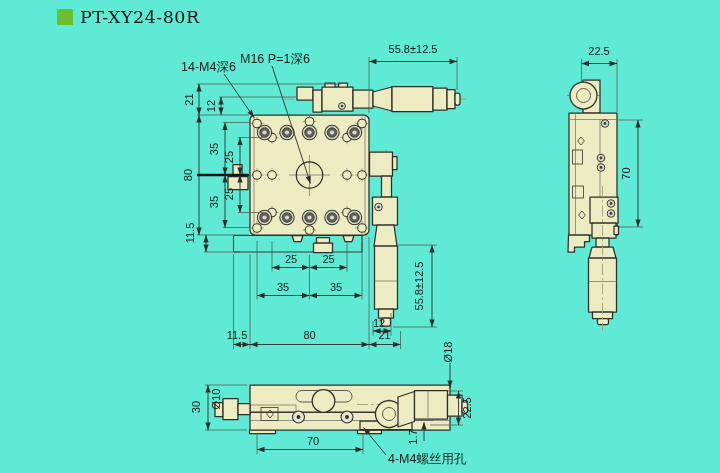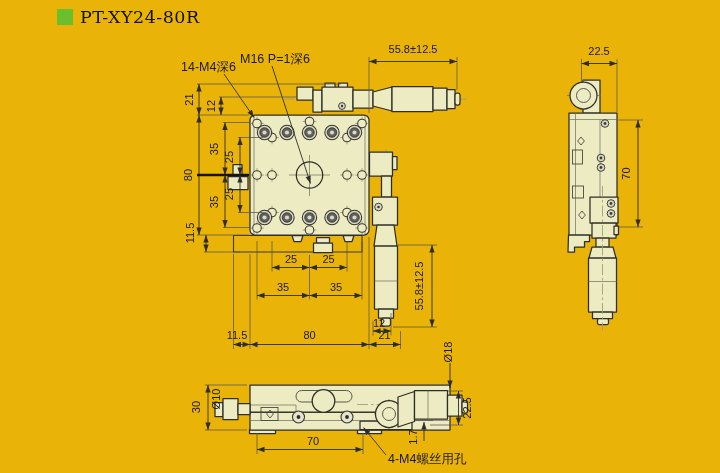--- a/index.html
+++ b/index.html
@@ -1,17 +1,17 @@
 <!DOCTYPE html>
 <html><head>
 <meta charset="utf-8">
 <style>
   html,body{margin:0;padding:0;}
   body{background:#f0f0ee;width:720px;height:473px;overflow:hidden;}
-  .stage{position:relative;width:720px;height:473px;background:#eab308;}
+  .stage{position:relative;width:720px;height:473px;background:#5eead4;}
   svg{display:block;}
   .part{fill:#ecebc2;stroke:#2e2e28;stroke-width:1.25;stroke-linejoin:round;}
   .part-nf{fill:none;stroke:#3a3a32;stroke-width:1.1;stroke-linejoin:round;}
   .detail{fill:none;stroke:#4a4a42;stroke-width:0.9;}
   .thin{stroke:#6e6e60;stroke-width:0.7;fill:none;}
   .dim{stroke:#2d2d2d;stroke-width:0.9;fill:none;}
   .ext{stroke:#55554e;stroke-width:0.75;fill:none;}
   .ext-heavy{stroke:#141414;stroke-width:2.3;fill:none;}
   .cl{stroke:#a2a276;stroke-width:0.9;stroke-dasharray:11 3 2.5 3;fill:none;}
   .dimtext{font:11px "Liberation Sans",sans-serif;fill:#1b1b1b;}

